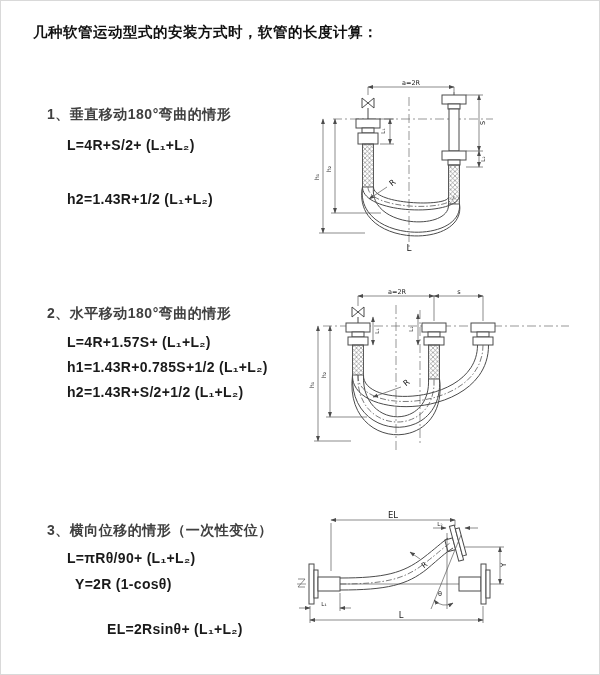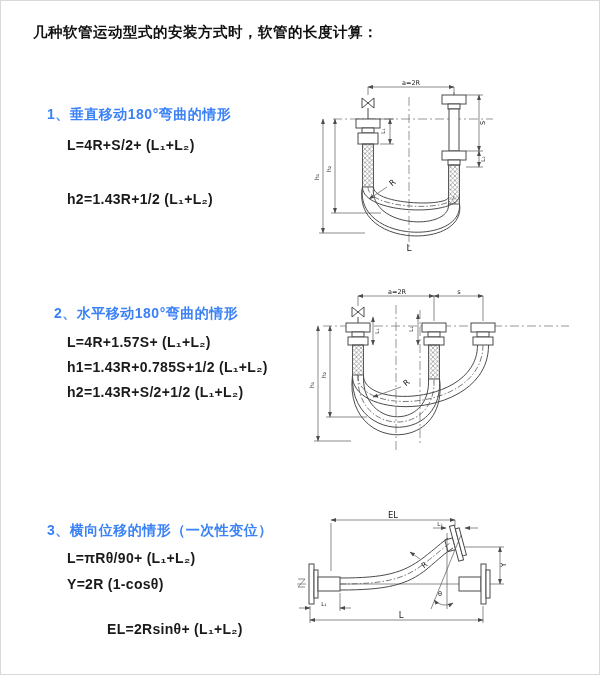--- a/index.html
+++ b/index.html
@@ -7,21 +7,21 @@
   body { font-family:"Liberation Sans","DejaVu Sans",sans-serif; }
   #page {
     position:relative; width:600px; height:675px; background:#ffffff;
     border:1px solid #d9d9d9; overflow:hidden;
   }
   .title {
     position:absolute; left:32px; top:22px; font-size:14.5px; font-weight:bold;
     color:#111; letter-spacing:0.5px;
   }
   .section-heading {
-    position:absolute; font-size:14px; font-weight:bold; color:#3b82f6; letter-spacing:0.5px;
+    position:absolute; font-size:14px; font-weight:bold; color:#404040; letter-spacing:0.5px;
   }
   .formula {
     position:absolute; left:66px; font-size:14px; color:#1a1a1a; letter-spacing:0.3px;
     font-family:"Liberation Sans","DejaVu Sans",sans-serif;
     font-weight:bold;
   }
   .diag { position:absolute; }
   svg text { font-family:"DejaVu Sans",sans-serif; fill:#222; }
   .ln   { stroke:#4b4b4b; stroke-width:1; fill:none; }
   .thin { stroke:#5a5a5a; stroke-width:0.7; fill:none; }
@@ -33,28 +33,28 @@
 <body>
 
 <div id="page">
 
   <div class="title">几种软管运动型式的安装方式时，软管的长度计算：</div>
 
   <div class="section-heading" style="left:46px; top:105px;">1、垂直移动180°弯曲的情形</div>
   <div class="formula" style="top:136px;">L=4R+S/2+ (L₁+L₂)</div>
   <div class="formula" style="top:190px;">h2=1.43R+1/2 (L₁+L₂)</div>
 
-  <div class="section-heading" style="left:46px; top:304px;margin-left:7px;">2、水平移动180°弯曲的情形</div>
+  <div class="section-heading" style="left:46px; top:304px;">2、水平移动180°弯曲的情形</div>
   <div class="formula" style="top:333px;">L=4R+1.57S+ (L₁+L₂)</div>
   <div class="formula" style="top:358px;">h1=1.43R+0.785S+1/2 (L₁+L₂)</div>
   <div class="formula" style="top:383px;">h2=1.43R+S/2+1/2 (L₁+L₂)</div>
 
   <div class="section-heading" style="left:46px; top:521px;">3、横向位移的情形（一次性变位）</div>
   <div class="formula" style="top:549px;">L=πRθ/90+ (L₁+L₂)</div>
-  <div class="formula" style="top:575px;">Y=2R (1-cosθ)</div>
+  <div class="formula" style="top:575px;margin-left:8px;">Y=2R (1-cosθ)</div>
   <div class="formula" style="top:620px;margin-left:40px;">EL=2Rsinθ+ (L₁+L₂)</div>
 
   <svg class="diag" style="left:310px; top:76px;" width="272" height="182" viewBox="0 0 272 182">
     <defs>
       <marker id="ar1" viewBox="0 0 10 10" refX="9" refY="5" markerWidth="8" markerHeight="8" orient="auto-start-reverse">
         <path d="M0,1.5 L10,5 L0,8.5 Z" fill="#4b4b4b"></path>
       </marker>
       <pattern id="hx1" width="4.5" height="4.5" patternUnits="userSpaceOnUse">
         <path d="M0,4.5 L4.5,0 M0,0 L4.5,4.5" stroke="#7d7d7d" stroke-width="0.6"></path>
       </pattern>

